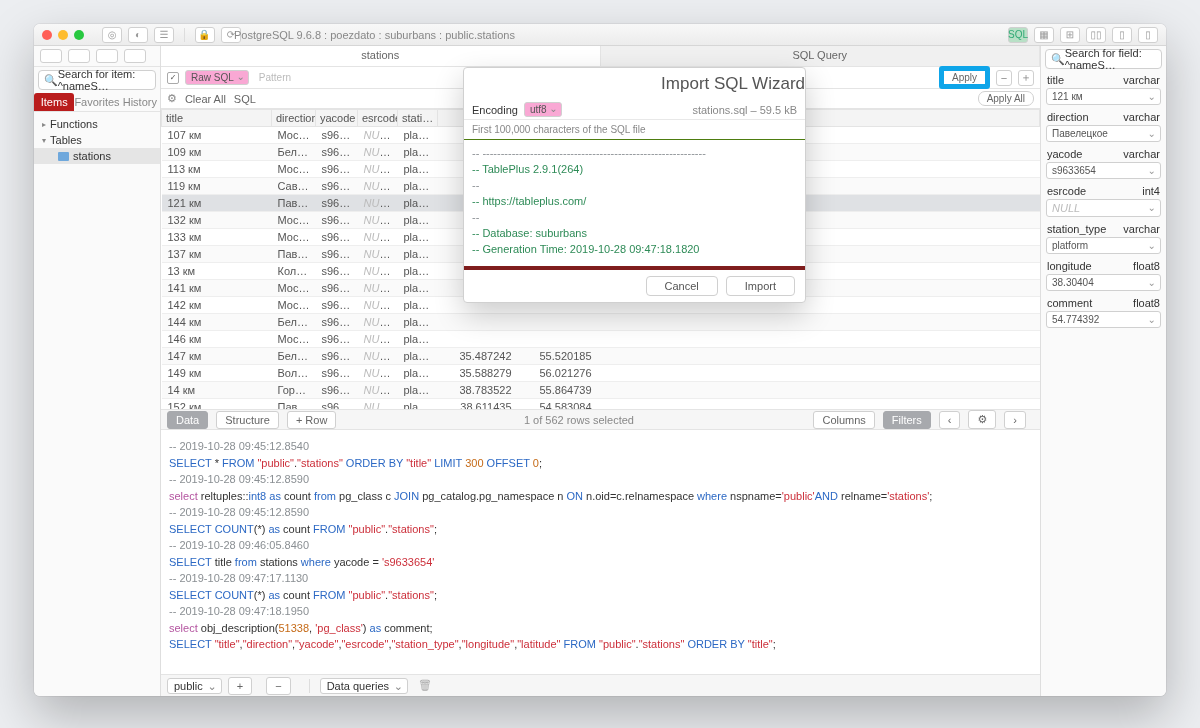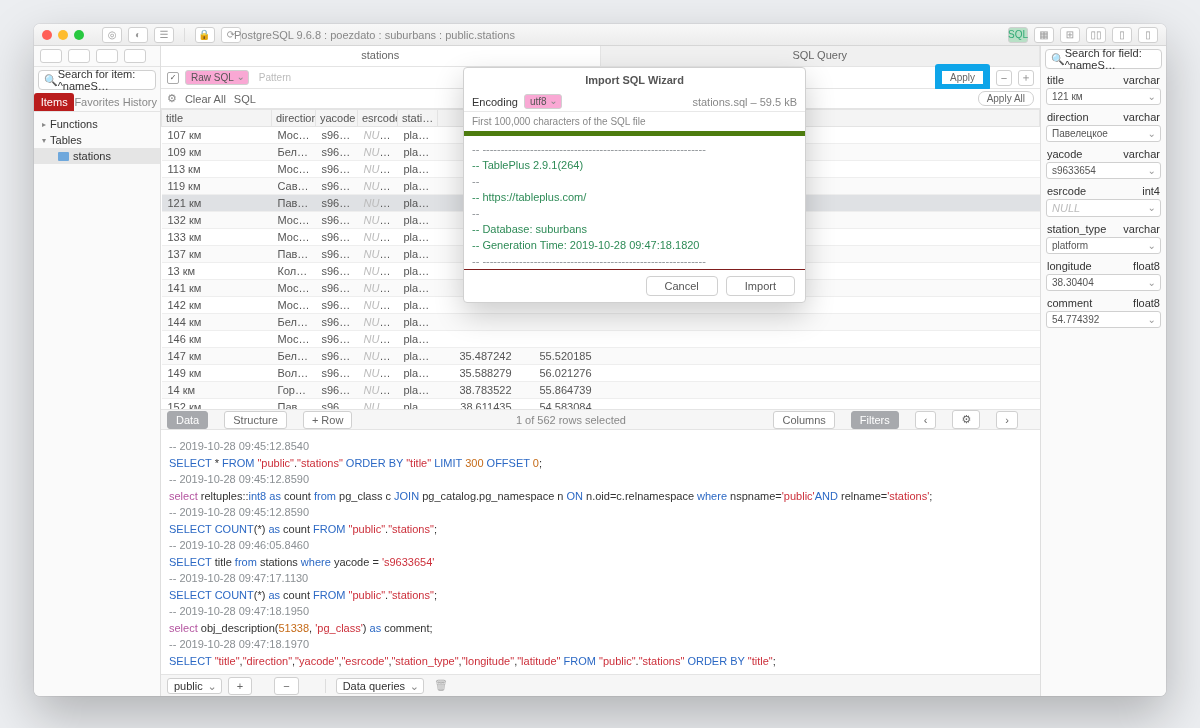--- a/index.html
+++ b/index.html
@@ -26,58 +26,58 @@
 .gicon{width:11px;height:9px;background:#6fa8dc;border-radius:1px;display:inline-block}
 .main{flex:1;display:flex;flex-direction:column;min-width:0}
 .maintabs{height:21px;border-bottom:1px solid #e4e4e4;display:flex;position:relative;background:#f6f6f6}
 .mtab{flex:1;text-align:center;padding:3px 0;border-right:1px solid #e4e4e4;font-size:11px;color:#666;background:#f0f0f0}
 .mtab.active{background:#fff}
 .filterbar{height:22px;border-bottom:1px solid #e4e4e4;display:flex;align-items:center;padding:0 6px;gap:6px;background:#fff}
 .cbox{width:12px;height:12px;border:1px solid #aaa;border-radius:2px;display:flex;align-items:center;justify-content:center;font-size:8px;color:#555}
 .seldd{font-size:10px;color:#555;border:1px solid #d0d0d0;border-radius:3px;padding:1px 14px 1px 5px;background:#f9a8d4;position:relative}
 .seldd::after{content:"⌄";position:absolute;right:3px;top:0;color:#888}
 .pattern{flex:1;font-size:10px;color:#bbb;padding-left:4px}
-.applybtn{border:7px solid #0ea5e9;border-radius:3px;padding:1px 8px;font-size:10px;background:#fff;color:#666}
+.applybtn{border:5px solid #0ea5e9;border-radius:3px;padding:1px 8px;font-size:10px;background:#fff;color:#666}
 .circbtn{width:16px;height:16px;border:1px solid #d0d0d0;border-radius:3px;display:flex;align-items:center;justify-content:center;background:#fff;color:#888}
 .sqlbtns{height:20px;border-bottom:1px solid #e4e4e4;display:flex;align-items:center;gap:8px;padding:0 6px;font-size:10px;background:#fff}
 .sqlbtns .g1{display:flex;align-items:center;gap:4px;color:#666}
 .gear{font-size:11px;color:#888}
 .applyall{position:absolute;right:6px;border:1px solid #d0d0d0;border-radius:7px;padding:1px 8px;font-size:10px;background:#fff;color:#666}
 .gridwrap{flex:1;overflow:auto;background:#fff;position:relative}
 table.grid{width:100%;border-collapse:collapse;font-size:10.5px;table-layout:fixed}
 table.grid th{background:#f4f4f4;border:1px solid #e4e4e4;padding:2px 4px;font-weight:400;color:#555;text-align:left;height:16px;white-space:nowrap;overflow:hidden}
 table.grid td{border-bottom:1px solid #eee;padding:2px 6px;color:#555;height:16px;white-space:nowrap;overflow:hidden;text-overflow:ellipsis}
 table.grid td.num{text-align:right}
 table.grid tr.sel td{background:#dfe1e4}
 table.grid tr:nth-child(even) td{background:#fafafa}
 .null{color:#bbb;font-style:italic}
 .bottombar{height:20px;border-top:1px solid #e4e4e4;display:flex;align-items:center;padding:0 6px;font-size:10px;background:#f6f6f6}
-.btab{padding:2px 8px;border:1px solid #d0d0d0;border-radius:3px;margin-right:16px;background:#fff;color:#666}
+.btab{padding:2px 8px;border:1px solid #d0d0d0;border-radius:3px;margin-right:8px;background:#fff;color:#666}
 .btab.active{background:#a7a9ad;color:#fff;border-color:#a7a9ad}
 .spacer{flex:1}
 .rowsel{color:#888}
 .console{height:245px;border-top:1px solid #e4e4e4;overflow:auto;padding:8px;font-family:Menlo,monospace;font-size:10px;line-height:1.5;color:#555;background:#fff}
 .console .ln{white-space:pre}
 .c-gr{color:#8a8f93}.c-bl{color:#2b68c4}.c-rd{color:#cc2f3a}.c-or{color:#c56a17}.c-gn{color:#2e8b57}.c-pk{color:#b455a0}
 .footer{height:22px;border-top:1px solid #e4e4e4;display:flex;align-items:center;padding:0 6px;background:#f6f6f6;font-size:10px;gap:6px}
 .footer .sel{border:1px solid #d0d0d0;border-radius:3px;padding:1px 18px 1px 6px;background:#fff;position:relative}
 .footer .sel::after{content:"⌄";position:absolute;right:4px;color:#888}
 .rpanel{width:126px;border-left:1px solid #dedede;background:#fafafa;display:flex;flex-direction:column}
 .rsearch{height:20px;margin:3px 4px;background:#fff;border:1px solid #d0d0d0;border-radius:4px;font-size:10px;color:#aaa;padding:0 5px;display:flex;align-items:center}
 .fld{display:flex;justify-content:space-between;padding:2px 6px;font-size:10px;color:#777}
 .fldv{margin:0 5px 4px 5px;border:1px solid #d0d0d0;border-radius:3px;background:#fff;padding:2px 5px;font-size:10px;color:#555;position:relative}
 .fldv::after{content:"⌄";position:absolute;right:4px;color:#999}
 .modal{position:absolute;left:429px;top:43px;width:343px;height:236px;background:#fff;border:1px solid #d0d0d0;border-radius:4px;box-shadow:0 12px 30px rgba(0,0,0,.2);display:flex;flex-direction:column}
-.mtit{text-align:center;font-size:11px;padding:6px 0;color:#555;font-weight:700}
+.mtit{text-align:right;font-size:17px;padding:6px 0;color:#555;font-weight:400}
 .menc{display:flex;align-items:center;padding:2px 8px;font-size:10px;gap:6px;border-bottom:1px solid #e8e8e8}
 .menc .fn{margin-left:auto;color:#888}
-.mfirst{font-size:10px;color:#888;padding:4px 8px;border-bottom:5px solid #4d7c0f}
+.mfirst{font-size:10px;color:#888;padding:4px 8px;border-bottom:1px solid #4d7c0f}
 .mbody{flex:1;overflow:auto;padding:6px 8px;font-family:Menlo,monospace;font-size:9px;line-height:1.45}
 .mbody .ln{white-space:pre}
-.mbtns{border-top:1px solid #7f1d1d;display:flex;justify-content:flex-end;gap:8px;padding:6px 10px}
+.mbtns{border-top:4px solid #7f1d1d;display:flex;justify-content:flex-end;gap:8px;padding:6px 10px}
 .mbtn{border:1px solid #d0d0d0;border-radius:4px;padding:3px 18px;font-size:11px;background:#fff;color:#555}
 .sep-v{width:1px;height:14px;background:#ddd;margin:0 4px}
 </style>
 </head>
 <body>
 
 <div class="win">
 
   <div class="titlebar">
     <div class="dot r"></div>
@@ -379,21 +379,20 @@
           <div class="ln "></div>
           <div class="ln c-gr">-- 2019-10-28 09:46:05.8460</div>
           <div class="ln "><span class="c-bl">SELECT</span> title <span class="c-bl">from</span> stations <span class="c-bl">where</span> yacode = <span class="c-rd">'s9633654'</span></div>
           <div class="ln "></div>
           <div class="ln c-gr">-- 2019-10-28 09:47:17.1130</div>
           <div class="ln "><span class="c-bl">SELECT COUNT</span>(*) <span class="c-bl">as</span> count <span class="c-bl">FROM</span> <span class="c-rd">"public"</span>.<span class="c-rd">"stations"</span>;</div>
           <div class="ln "></div>
           <div class="ln c-gr">-- 2019-10-28 09:47:18.1950</div>
           <div class="ln "><span class="c-pk">select</span> obj_description(<span class="c-or">51338</span>, <span class="c-rd">'pg_class'</span>) <span class="c-bl">as</span> comment;</div>
           <div class="ln "></div>
-          <div class="ln c-gr">-- 2019-10-28 09:47:18.1970</div>
           <div class="ln "><span class="c-bl">SELECT</span> <span class="c-rd">"title"</span>,<span class="c-rd">"direction"</span>,<span class="c-rd">"yacode"</span>,<span class="c-rd">"esrcode"</span>,<span class="c-rd">"station_type"</span>,<span class="c-rd">"longitude"</span>,<span class="c-rd">"latitude"</span> <span class="c-bl">FROM</span> <span class="c-rd">"public"</span>.<span class="c-rd">"stations"</span> <span class="c-bl">ORDER BY</span> <span class="c-rd">"title"</span>;</div>
         </div>
 
       <div class="footer">
         <span class="sel">public</span>
         <span class="btab">+</span>
         <span class="btab">−</span>
         <div class="sep-v"></div>
         <span class="sel">Data queries</span>
         <span style="color:#aaa;margin-left:4px">🗑</span>

